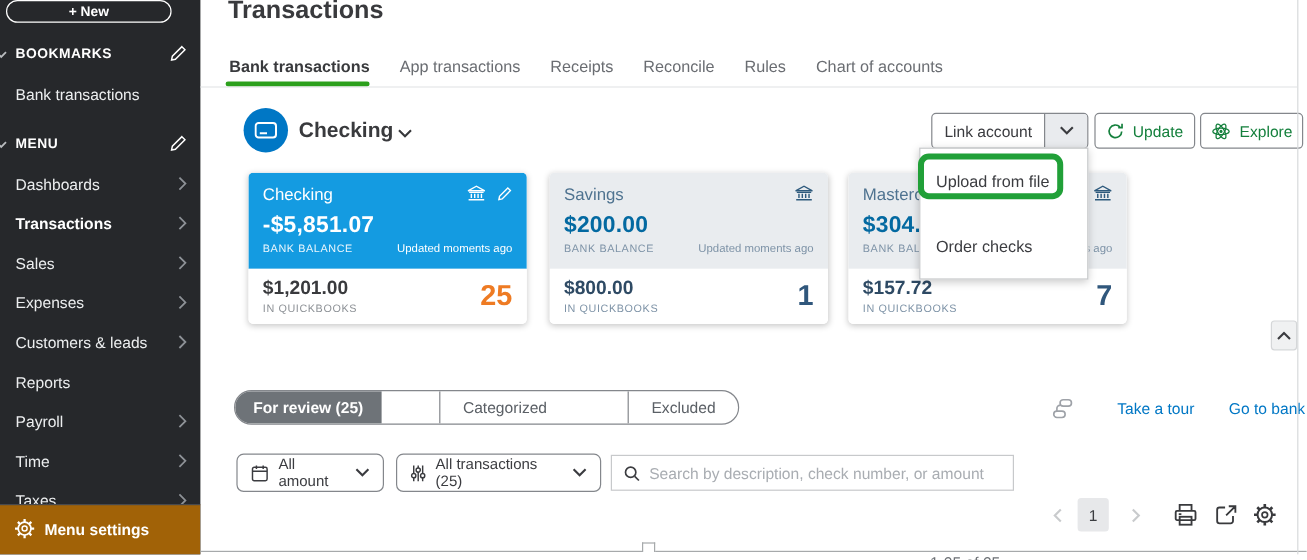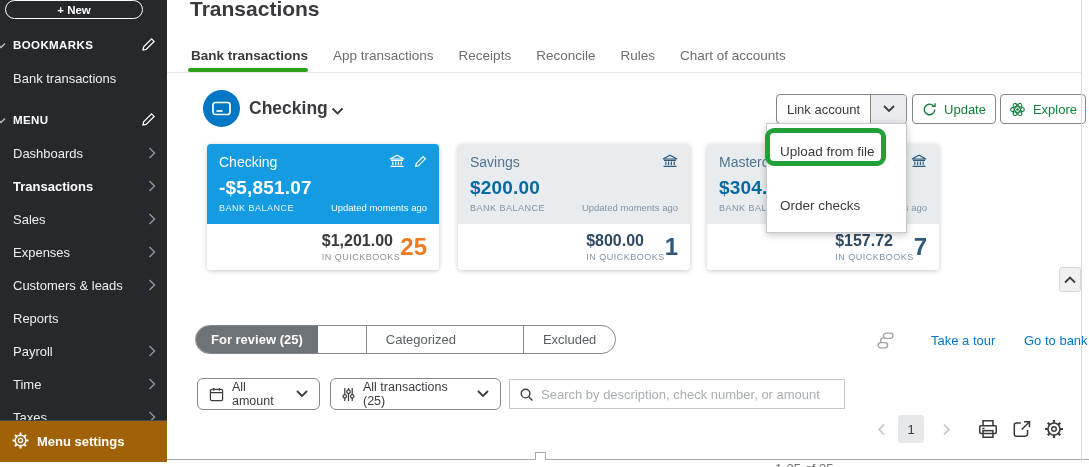--- a/index.html
+++ b/index.html
@@ -55,21 +55,21 @@
   .card.plain .card-name { color:#4f7390; }
   .card-icons { display:flex; gap:9px; align-items:center; }
   .card.sel .card-icons { color:#fff; } .card.plain .card-icons { color:#2e5a7d; }
   .card-balance { font-size:19px; font-weight:bold; margin-top:7px; letter-spacing:.2px;}
   .card.plain .card-balance { color:#0369a1; }
   .card-label-row { display:flex; justify-content:space-between; align-items:baseline; margin-top:3px; }
   .card-label { font-size:9px; letter-spacing:.5px; }
   .card.sel .card-label { color:#eaf6fd; } .card.plain .card-label { color:#7e93a7; }
   .card-updated { font-size:9.5px; }
   .card.sel .card-updated { color:#fff; } .card.plain .card-updated { color:#7e93a7; }
-  .card-bottom { height:46px; padding:7px 12px; display:flex; justify-content:flex-end; align-items:center; background:#fff;}
+  .card-bottom { height:46px; padding:7px 12px; display:flex; justify-content:space-between; align-items:center; background:#fff;}
   .card-qb-amt { font-size:16px; font-weight:bold; color:#393a3d; }
   .card.plain .card-qb-amt { color:#2e4a64; }
   .card-qb-label { font-size:9px; letter-spacing:.5px; color:#8d9196; margin-top:2px;}
   .card.plain .card-qb-label { color:#7e93a7; }
   .card-count { font-size:24px; font-weight:bold; }
   .count-orange { color:#EE7B23; } .count-blue { color:#30577c; }
 
   
   .dd-menu { position:absolute; left:766px; top:123px; width:141px; height:110px; background:#fff;
     border:1px solid #c6c8ca; box-shadow:0 2px 7px rgba(0,0,0,.22); z-index:20; display:flex; flex-direction:column;}

